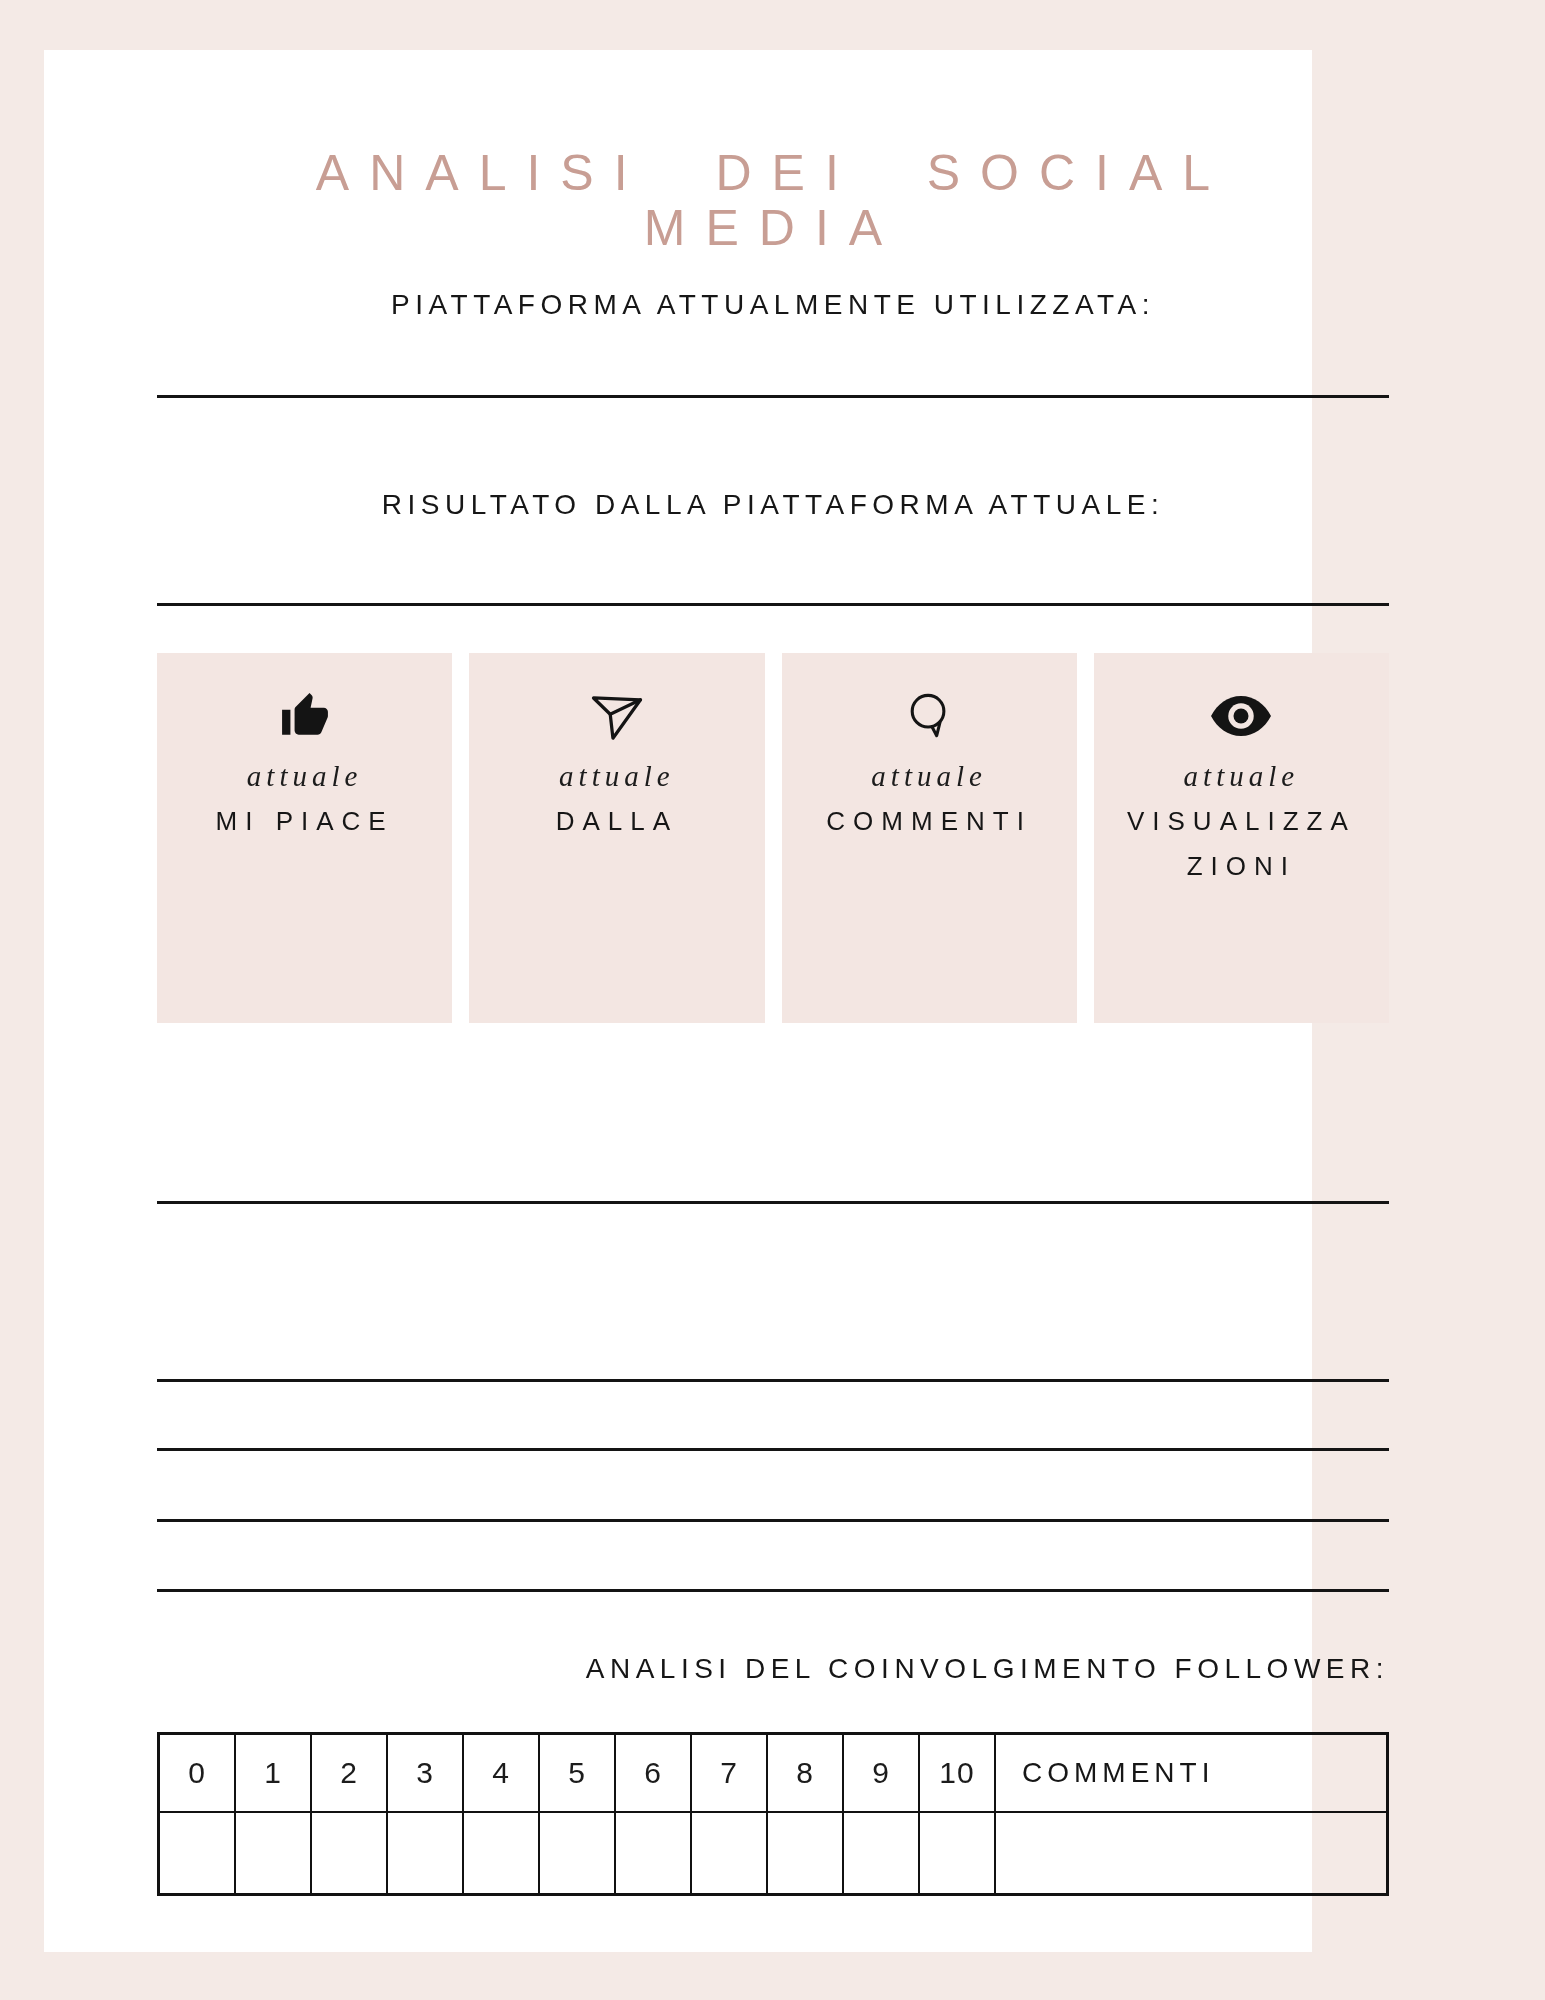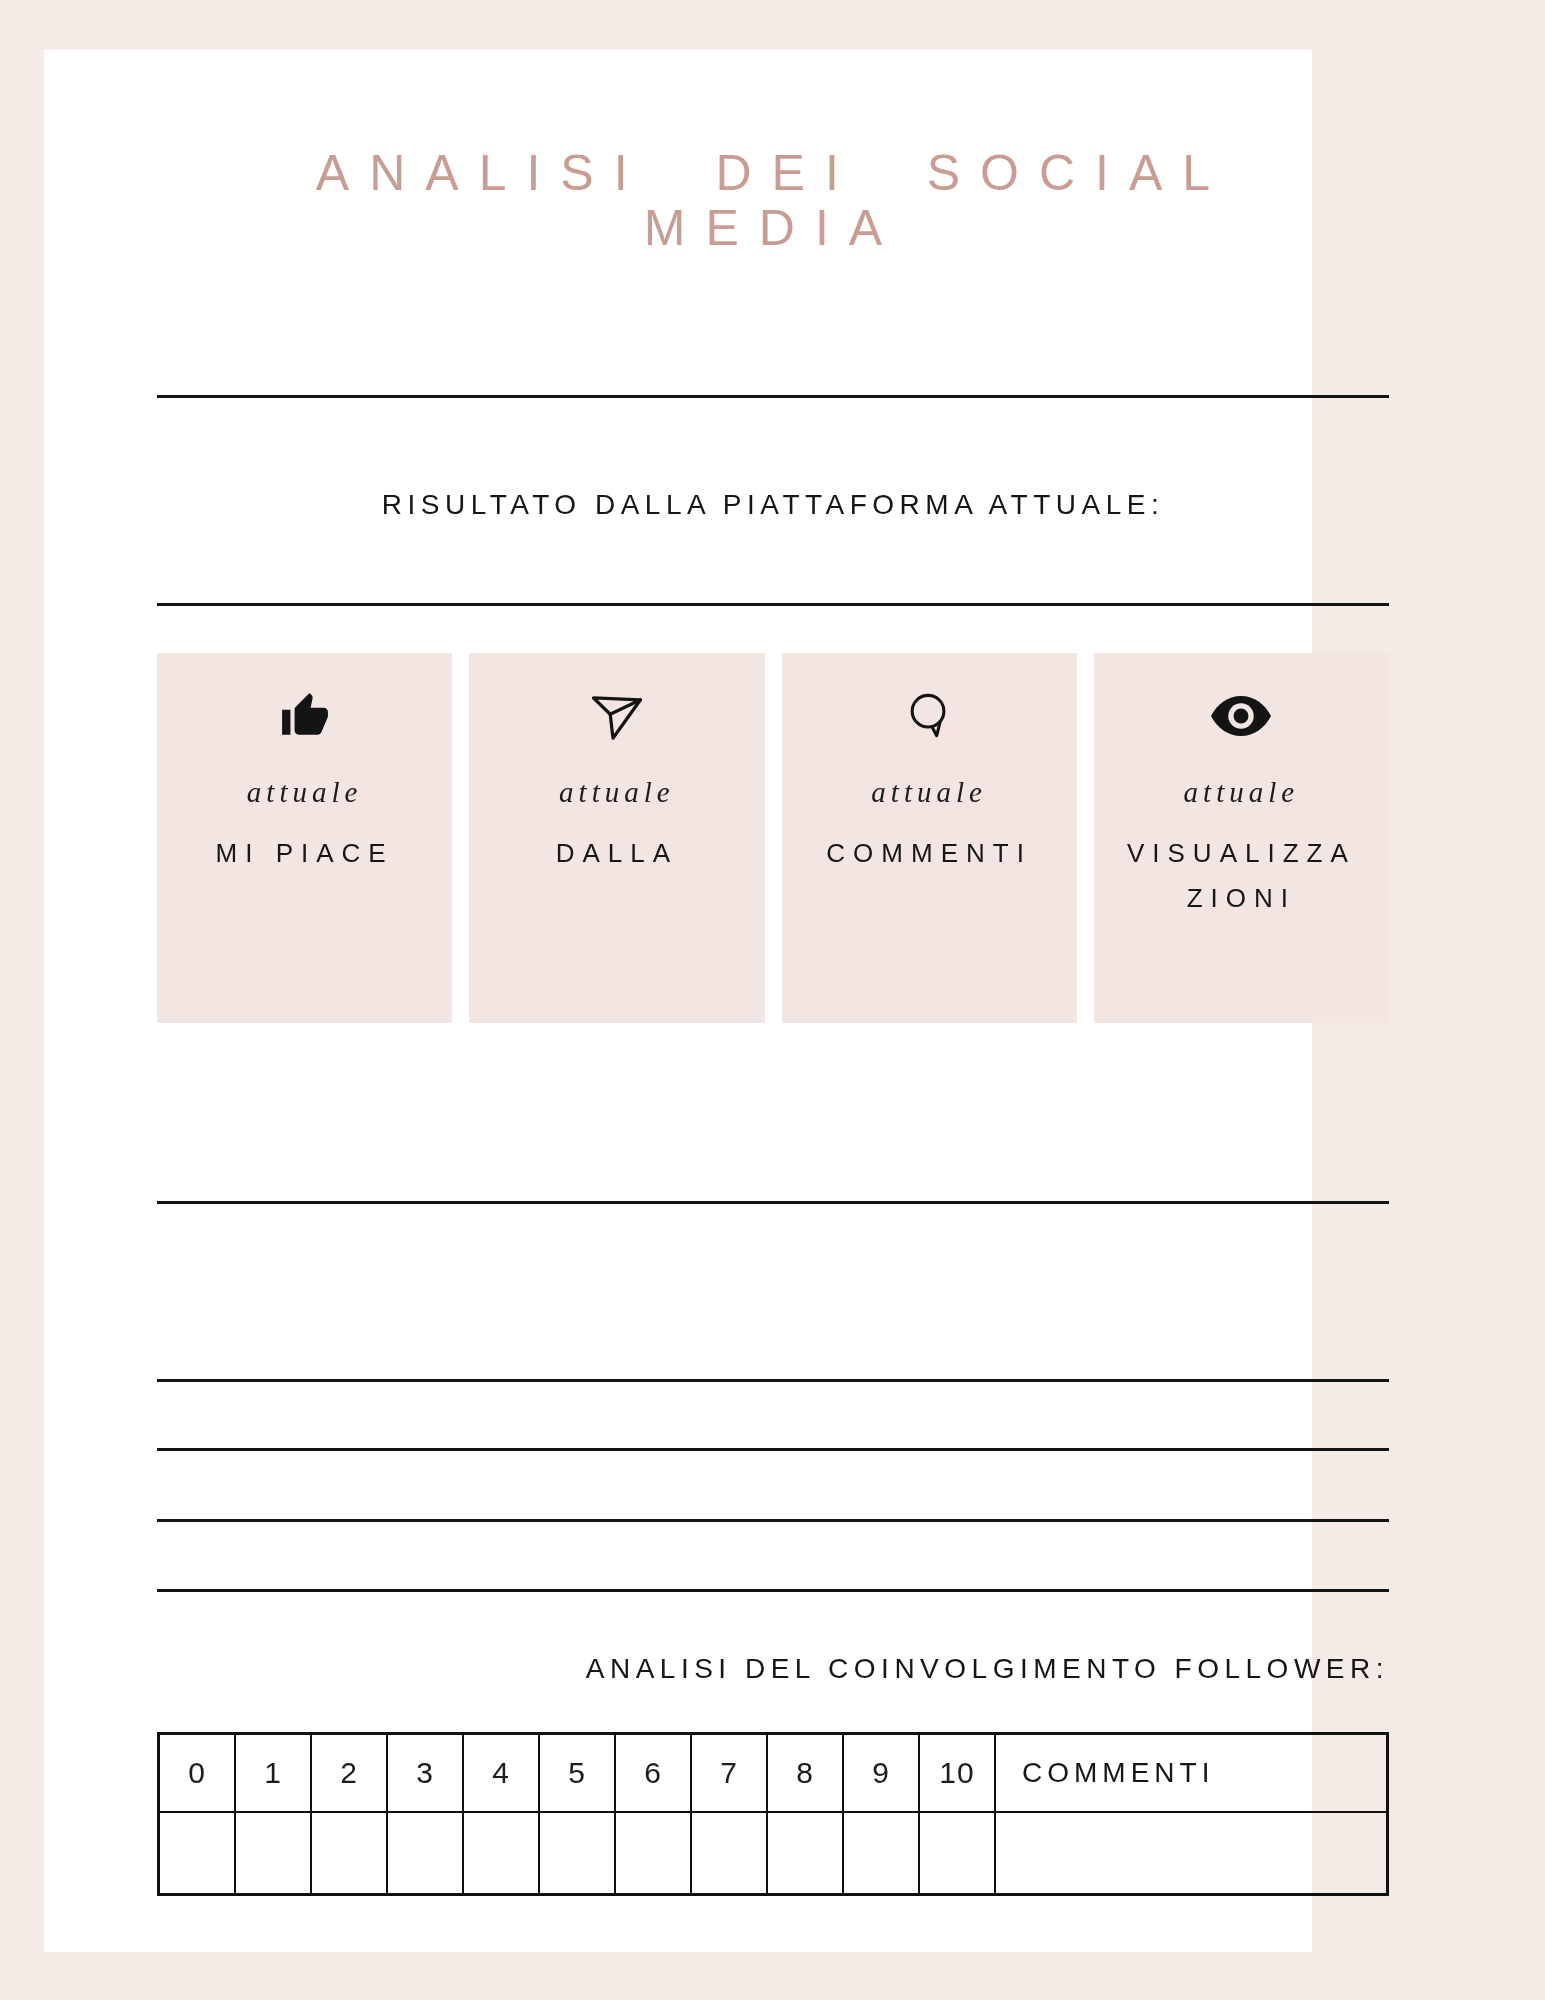--- a/index.html
+++ b/index.html
@@ -37,21 +37,21 @@
   .rule-3{top:1151px;}
   .rule-4{top:1329px;}
   .rule-5{top:1398px;}
   .rule-6{top:1469px;}
   .rule-7{top:1539px;}
 
   .metrics{
     top:603px;height:370px;display:flex;gap:17px;
   }
   .metric-card{
-    flex:1 1 0;background:#f3e6e2;display:flex;flex-direction:column;align-items:center;gap:16px;
+    flex:1 1 0;background:#f3e6e2;display:flex;flex-direction:column;align-items:center;
   }
   .metric-icon{
     margin-top:34px;height:58px;display:flex;align-items:center;justify-content:center;
   }
   .metric-qualifier{
     margin-top:16px;
     font-family:"Liberation Serif","DejaVu Serif",serif;font-style:italic;
     font-size:29px;letter-spacing:5px;color:#1c1c1c;line-height:1.1;
   }
   .metric-label{
@@ -77,20 +77,21 @@
   }
   td.blank{height:78px;}
 </style>
 </head>
 <body>
 
 <div class="sheet">
 
   <h1 class="content page-title" style="margin:0;position:absolute;">ANALISI DEI SOCIAL MEDIA</h1>
 
+  <div class="content section-label lbl-platform" style="position:absolute;">PIATTAFORMA ATTUALMENTE UTILIZZATA:</div>
   <div class="content rule rule-1" style="position:absolute;"></div>
 
   <div class="content section-label lbl-result" style="position:absolute;">RISULTATO DALLA PIATTAFORMA ATTUALE:</div>
   <div class="content rule rule-2" style="position:absolute;"></div>
 
   <div class="content metrics" style="position:absolute;">
 
     <div class="metric-card">
       <span class="metric-icon">
         <svg viewBox="0 0 24 24" width="50" height="50" aria-hidden="true">

